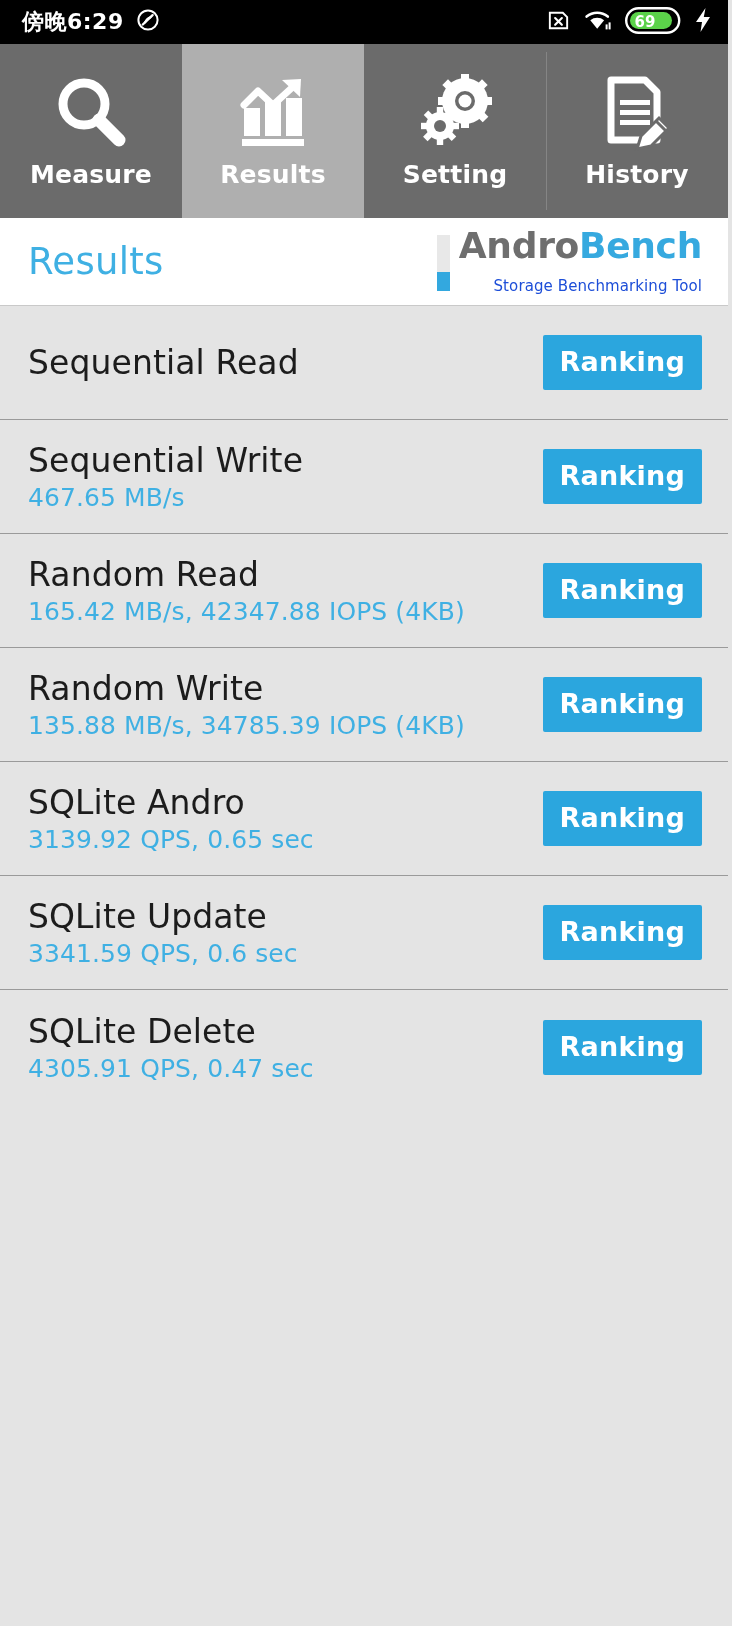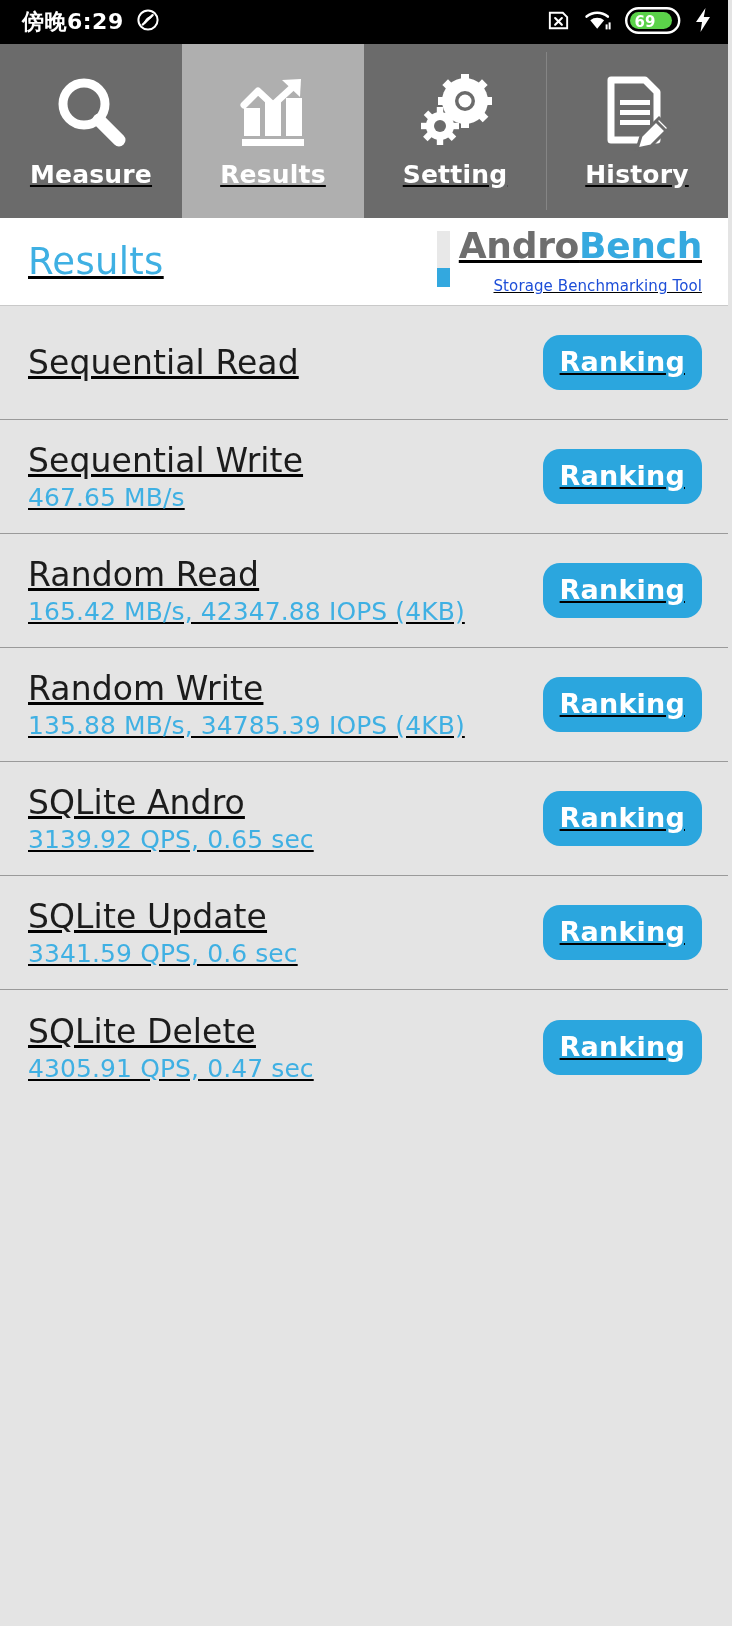--- a/index.html
+++ b/index.html
@@ -2,21 +2,21 @@
 <html><head>
 <meta charset="utf-8">
 <style>
   * { box-sizing: border-box; margin: 0; padding: 0; }
   html, body {
     width: 732px; height: 1626px;
     background: #E4E4E4;
     font-family: "DejaVu Sans", "Liberation Sans", sans-serif;
     overflow: hidden;
   }
-  .phone { width: 728px; height: 1626px; position: relative; display: flex; flex-direction: column; text-decoration: underline; }
+  .phone { width: 728px; height: 1626px; position: relative; display: flex; flex-direction: column; }
 
   
   .statusbar {
     height: 44px; background: #000; color: #fff;
     display: flex; align-items: center; justify-content: space-between;
     padding: 0 16px 0 22px; flex: 0 0 44px;
   }
   .sb-left { display: flex; align-items: center; gap: 12px; }
   .sb-time { font-size: 22px; font-weight: 600; letter-spacing: .5px; line-height: 1; }
   .sb-right { display: flex; align-items: center; gap: 13px; }
@@ -42,21 +42,21 @@
     letter-spacing: .2px; margin-top: 2px;
   }
 
   
   .header {
     background: #fff; height: 88px; flex: 0 0 88px;
     display: flex; align-items: center; justify-content: space-between;
     padding: 0 26px 0 28px; border-bottom: 1px solid #C9C9C9;
   }
   .page-title { color: #3FB0E3; font-size: 37px; font-weight: 400; letter-spacing: .3px; }
-  .brand { display: flex; align-items: flex-start; gap: 9px; }
+  .brand { display: flex; align-items: center; gap: 9px; }
   .brand-bar { width: 13px; height: 56px; background: #E8E8E8; position: relative; margin-top: 3px; }
   .brand-bar::after {
     content: ""; position: absolute; left: 0; bottom: 0;
     width: 13px; height: 19px; background: #33A8DF;
   }
   .brand-text { display: flex; flex-direction: column; align-items: flex-end; }
   .brand-name { font-size: 36px; font-weight: 700; line-height: 1.02; letter-spacing: -.3px; }
   .brand-name .andro { color: #6E6E6E; }
   .brand-name .bench { color: #36A9DF; }
   .brand-sub { font-size: 15px; color: #1d4ed8; margin-top: 12px; letter-spacing: .1px; }
@@ -65,21 +65,21 @@
   .list { background: #E4E4E4; flex: 1 1 auto; }
   .row {
     height: 114px; padding: 0 26px 0 28px;
     display: flex; align-items: center; justify-content: space-between;
     border-bottom: 1px solid #9A9A9A;
   }
   .row-info { display: flex; flex-direction: column; justify-content: center; gap: 3px; }
   .row-title { font-size: 33px; color: #1C1C1C; font-weight: 400; letter-spacing: .1px; }
   .row-value { font-size: 25px; color: #3FB0E3; letter-spacing: .1px; }
   .rank-btn {
-    background: #2BA6DE; color: #fff; border: none; border-radius: 17px;
+    background: #2BA6DE; color: #fff; border: none; border-radius: 2px;
     font-family: inherit; font-size: 27px; font-weight: 700;
     padding: 11px 17px 13px; letter-spacing: .2px; cursor: pointer;
     min-width: 122px; text-align: center;
   }
   .filler { background: #E4E4E4; flex: 1 1 auto; }
 </style>
 </head>
 <body>
 
 <div class="phone">

